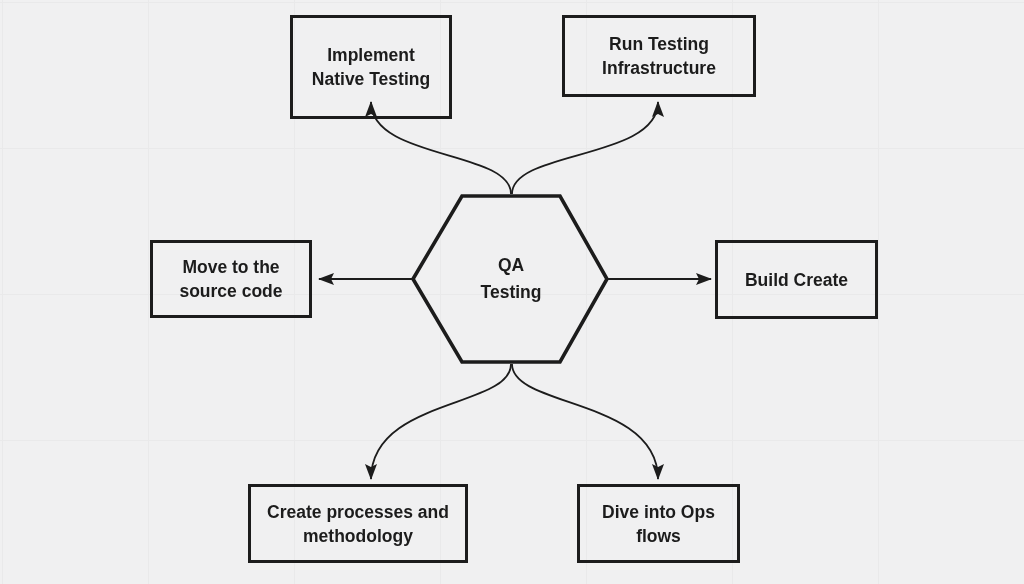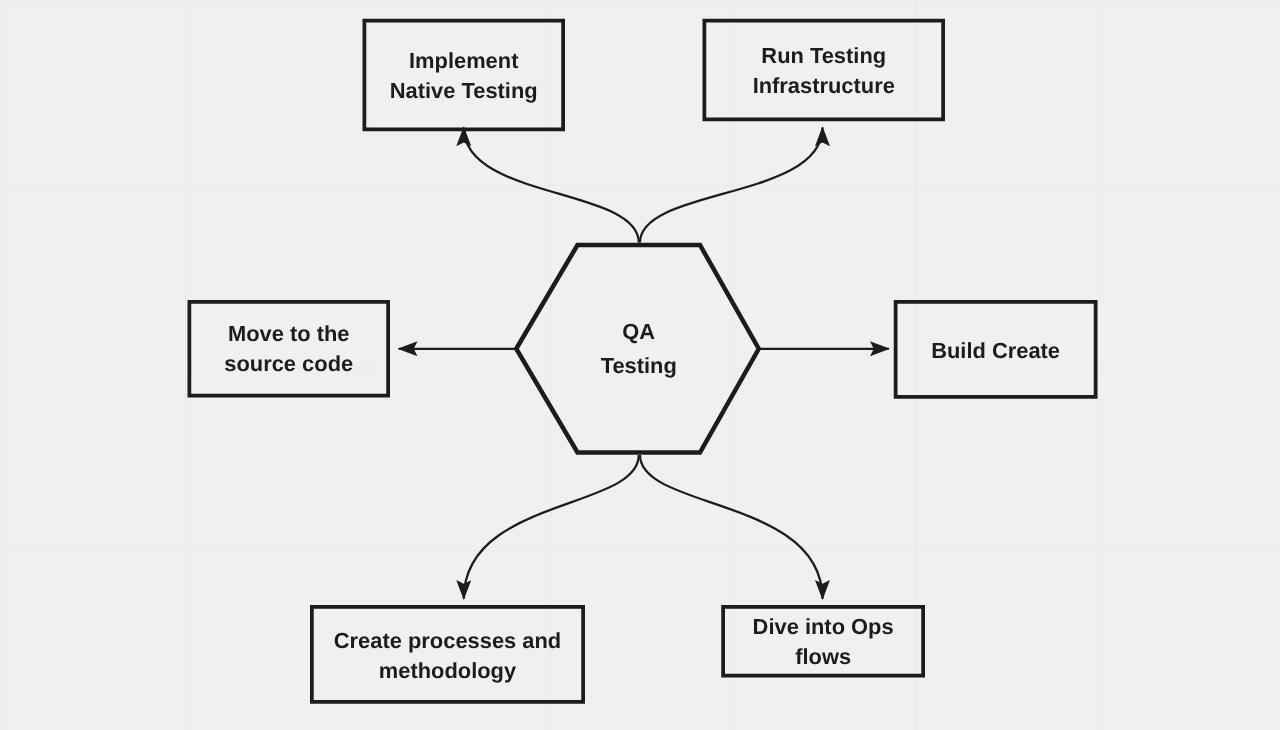--- a/index.html
+++ b/index.html
@@ -48,26 +48,26 @@
     align-items: center;
     justify-content: center;
     text-align: center;
     color: #1c1c1c;
     font-weight: 700;
     font-size: 17.5px;
     line-height: 27px;
     white-space: pre-line;
   }
   
-  #node-top-left      { left: 290px; top: 15px;  width: 162px; height: 90px; }
+  #node-top-left      { left: 290px; top: 15px;  width: 162px; height: 104px; }
   #node-top-right     { left: 562px; top: 15px;  width: 194px; height: 82px; }
   #node-left          { left: 150px; top: 240px; width: 162px; height: 78px; }
   #node-right         { left: 715px; top: 240px; width: 163px; height: 79px; }
   #node-bottom-left   { left: 248px; top: 484px; width: 220px; height: 79px; }
-  #node-bottom-right  { left: 577px; top: 484px; width: 163px; height: 58px; }
+  #node-bottom-right  { left: 577px; top: 484px; width: 163px; height: 79px; }
 </style>
 </head>
 <body>
 
 <div class="canvas">
 
   <svg class="wires" viewBox="0 0 1024 584" aria-hidden="true">
     <defs>
       <marker id="arrow" markerUnits="userSpaceOnUse" markerWidth="18" markerHeight="14" refX="15" refY="6" orient="auto">
         <path d="M0,0 L16,6 L0,12 L3,6 z" fill="#1c1c1c"></path>

